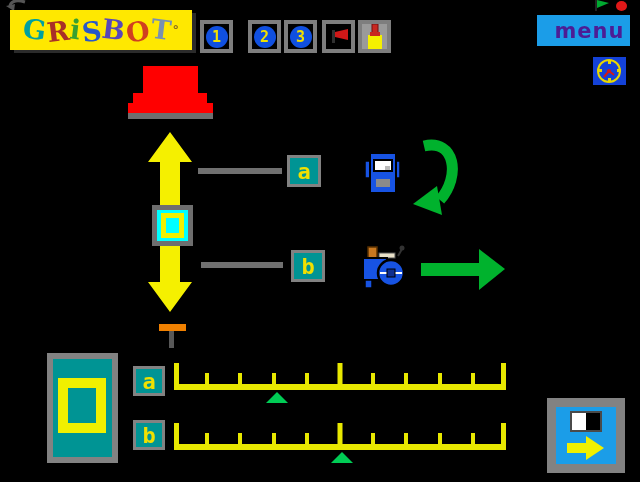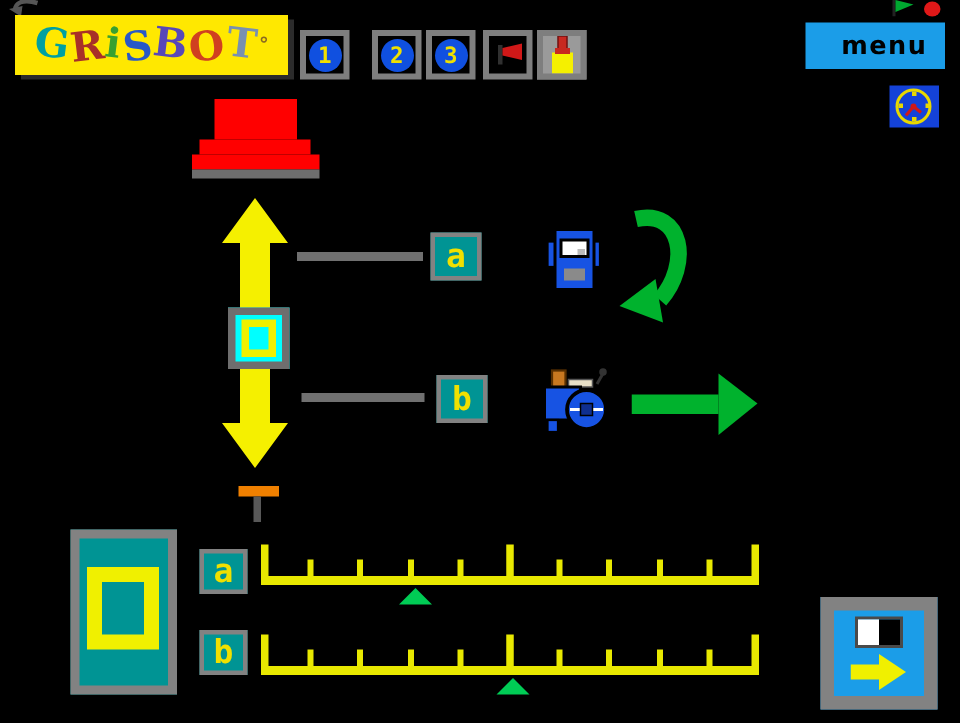--- a/index.html
+++ b/index.html
@@ -37,21 +37,21 @@
     font-size:15px; line-height:22px; text-align:center;
   }
 
   #green-flag-icon { left:594px; top:0; width:16px; height:11px; }
   #stop-icon { left:616px; top:1px; width:11px; height:10px; border-radius:50%; background:#E01818; }
   #menu-button {
     left:537px; top:15px; width:93px; height:31px; background:#1B9DE8;
     display:flex; align-items:center; justify-content:center; cursor:pointer;
   }
   #menu-button span {
-    color:#000000; font-weight:bold; font-size:17px; letter-spacing:1px;
+    color:#4c1d95; font-weight:bold; font-size:21px; letter-spacing:1px;
     font-family:"DejaVu Sans", sans-serif;
     margin-left:12px;
   }
   #clock-button { left:593px; top:57px; width:33px; height:28px; background:#1442D8; cursor:pointer; }
 
   
   .podium-red { background:#FF0000; }
   #podium-top  { left:143px; top:66px;  width:55px; height:27px; }
   #podium-mid  { left:133px; top:93px;  width:74px; height:10px; }
   #podium-low  { left:128px; top:103px; width:85px; height:10px; }

